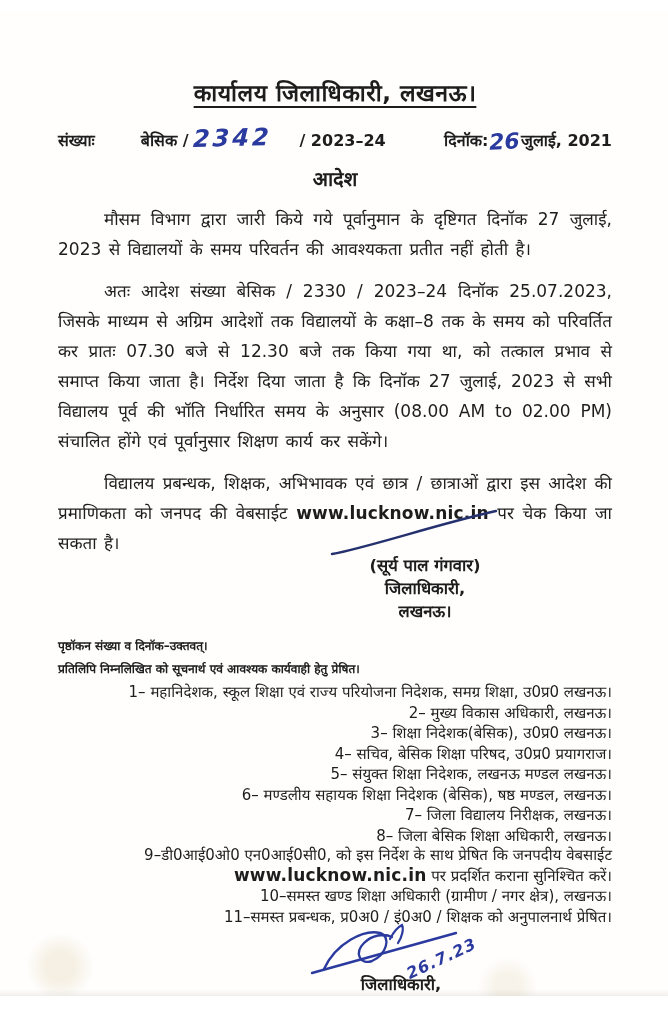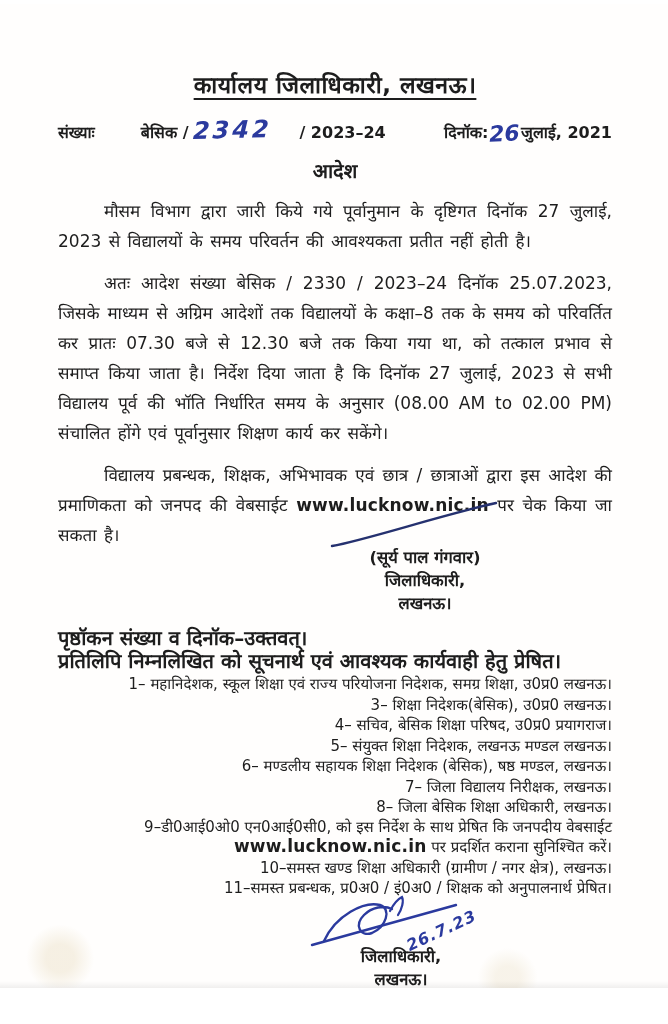--- a/index.html
+++ b/index.html
@@ -2,21 +2,21 @@
 <html lang="hi"><head>
 <meta charset="utf-8">
 <style>
   * { margin:0; padding:0; box-sizing:border-box; }
   html,body { background:#ffffff; }
   body { font-family:"DejaVu Sans", sans-serif; color:#1d1d1d; }
 
   .sheet {
     position:relative;
     width:668px; height:984px;
-    margin:4px auto;
+    margin:12px auto;
     background:
       radial-gradient(circle at 9% 97%, rgba(238,228,206,.55) 0 14px, rgba(238,228,206,0) 34px),
       radial-gradient(circle at 76% 99%, rgba(240,232,214,.5) 0 12px, rgba(240,232,214,0) 30px),
       linear-gradient(#fffefd,#fffefd);
     overflow:hidden;
   }
   .sheet::after{
     content:""; position:absolute; left:0; right:0; bottom:0; height:7px;
     background:linear-gradient(rgba(0,0,0,0), rgba(0,0,0,.06));
     pointer-events:none;
@@ -52,21 +52,21 @@
   }
   .url{ font-weight:bold; font-size:17px; letter-spacing:.2px; }
 
   .sign-block{
     position:relative; width:230px; margin:-4px 72px 0 auto; text-align:center;
     font-size:16.5px; font-weight:600; line-height:23px;
   }
   .sign-stroke-top{ position:absolute; top:-46px; left:18px; }
 
   .endorsement{ margin-top:12px; }
-  .endo-line{ font-size:20px; font-weight:bold; line-height:23px; }
+  .endo-line{ font-size:12px; font-weight:bold; line-height:23px; }
   .cc-list{ margin-top:1px;text-align:right; }
   .cc-item{ font-size:15px; line-height:19.5px; font-weight:500; }
 
   .bottom-sign{
     position:relative; width:230px; margin:-6px 96px 0 auto; text-align:center;
     font-size:16.5px; font-weight:600; line-height:23px;
   }
   .bottom-sign .scribble{ display:block; margin:0 auto -8px auto; }
   .hw-date{
     position:absolute; top:26px; left:118px;
@@ -111,20 +111,21 @@
       <div>जिलाधिकारी,</div>
       <div>लखनऊ।</div>
     </div>
 
     <div class="endorsement">
       <div class="endo-line">पृष्ठॉकन संख्या व दिनॉक–उक्तवत्।</div>
       <div class="endo-line">प्रतिलिपि निम्नलिखित को सूचनार्थ एवं आवश्यक कार्यवाही हेतु प्रेषित।</div>
 
       <div class="cc-list">
         <div class="cc-item"><span>1–  महानिदेशक, स्कूल शिक्षा एवं राज्य परियोजना निदेशक, समग्र शिक्षा, उ0प्र0 लखनऊ।</span><span class="url"></span><span></span></div>
+        <div class="cc-item"><span>2–  मुख्य विकास अधिकारी, लखनऊ।</span><span class="url"></span><span></span></div>
         <div class="cc-item"><span>3–  शिक्षा निदेशक(बेसिक), उ0प्र0 लखनऊ।</span><span class="url"></span><span></span></div>
         <div class="cc-item"><span>4–  सचिव, बेसिक शिक्षा परिषद, उ0प्र0 प्रयागराज।</span><span class="url"></span><span></span></div>
         <div class="cc-item"><span>5–  संयुक्त शिक्षा निदेशक, लखनऊ मण्डल लखनऊ।</span><span class="url"></span><span></span></div>
         <div class="cc-item"><span>6–  मण्डलीय सहायक शिक्षा निदेशक (बेसिक), षष्ठ मण्डल, लखनऊ।</span><span class="url"></span><span></span></div>
         <div class="cc-item"><span>7–  जिला विद्यालय निरीक्षक, लखनऊ।</span><span class="url"></span><span></span></div>
         <div class="cc-item"><span>8–  जिला बेसिक शिक्षा अधिकारी, लखनऊ।</span><span class="url"></span><span></span></div>
         <div class="cc-item"><span>9–डी0आई0ओ0 एन0आई0सी0, को इस निर्देश के साथ प्रेषित कि जनपदीय वेबसाईट </span><span class="url">www.lucknow.nic.in</span><span>  पर प्रदर्शित कराना सुनिश्चित करें।</span></div>
         <div class="cc-item"><span>10–समस्त खण्ड शिक्षा अधिकारी (ग्रामीण / नगर क्षेत्र), लखनऊ।</span><span class="url"></span><span></span></div>
         <div class="cc-item"><span>11–समस्त प्रबन्धक, प्र0अ0 / इं0अ0 / शिक्षक को अनुपालनार्थ प्रेषित।</span><span class="url"></span><span></span></div>
       </div>

